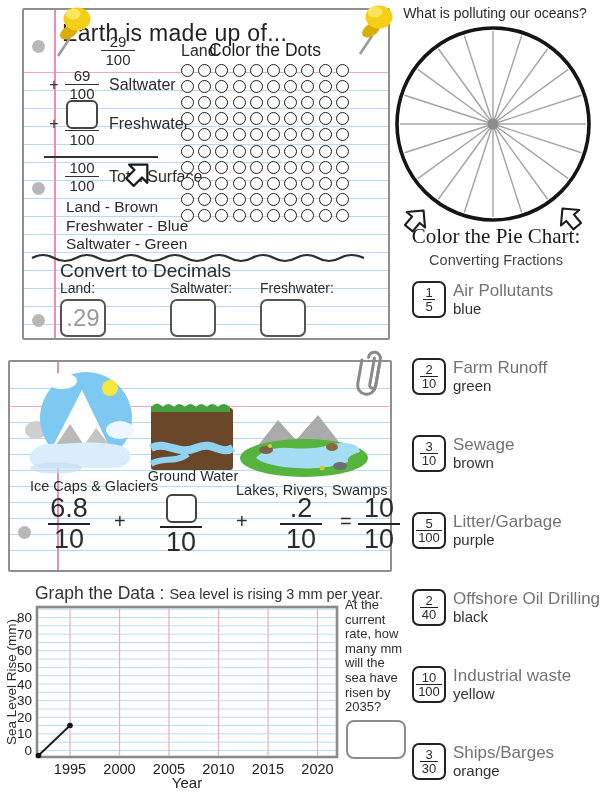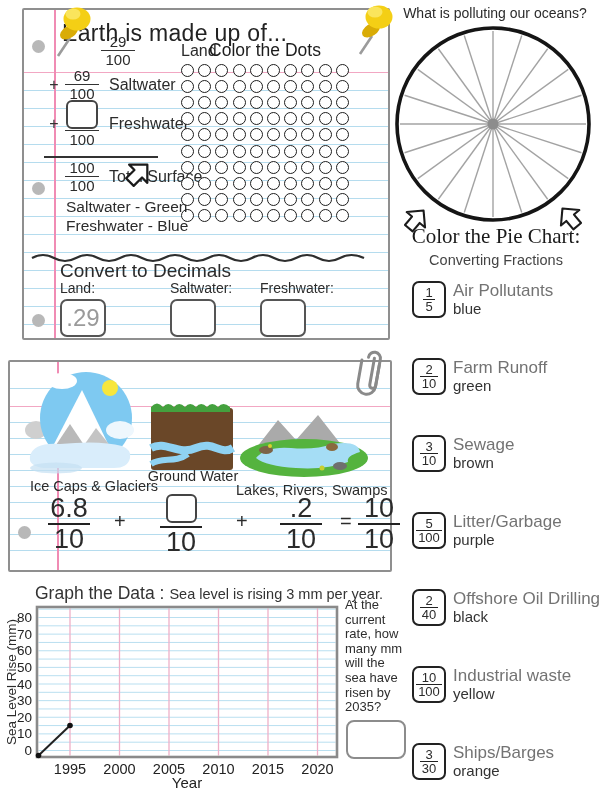--- a/index.html
+++ b/index.html
@@ -252,22 +252,23 @@
         <div class="dot"></div>
         <div class="dot"></div>
         <div class="dot"></div>
         <div class="dot"></div>
         <div class="dot"></div>
         <div class="dot"></div>
         <div class="dot"></div>
         <div class="dot"></div>
       </div>
     <div id="color-key">
+        <div class="key-line">Land - Brown</div>
+        <div class="key-line">Freshwater - Blue</div>
         <div class="key-line">Saltwater - Green</div>
-        <div class="key-line">Freshwater - Blue</div>
       </div>
     <svg class="harrow" style="left:100px;top:148px;transform:rotate(-45deg);" width="30" height="30" viewBox="0 0 26 28">
       <path d="M13 3 L25 15 L18 15 L18 26 L8 26 L8 15 L1 15 Z" fill="#fff" stroke="#1b1b1b" stroke-width="2.1" stroke-linejoin="round" transform="rotate(90 13 14)"></path>
     </svg>
     <svg class="wavy" width="338" height="14" viewBox="0 0 338 14">
       <path d="M2 8 Q13 2 24 8 T46 8 T68 8 T90 8 T112 8 T134 8 T156 8 T178 8 T200 8 T222 8 T244 8 T266 8 T288 8 T310 8 T334 8" fill="none" stroke="#2e2e2e" stroke-width="2.2"></path>
     </svg>
     <div class="dec-title">Convert to Decimals</div>
     <div id="decimal-fields">
         <div class="dec-group" style="left: 36px;">

